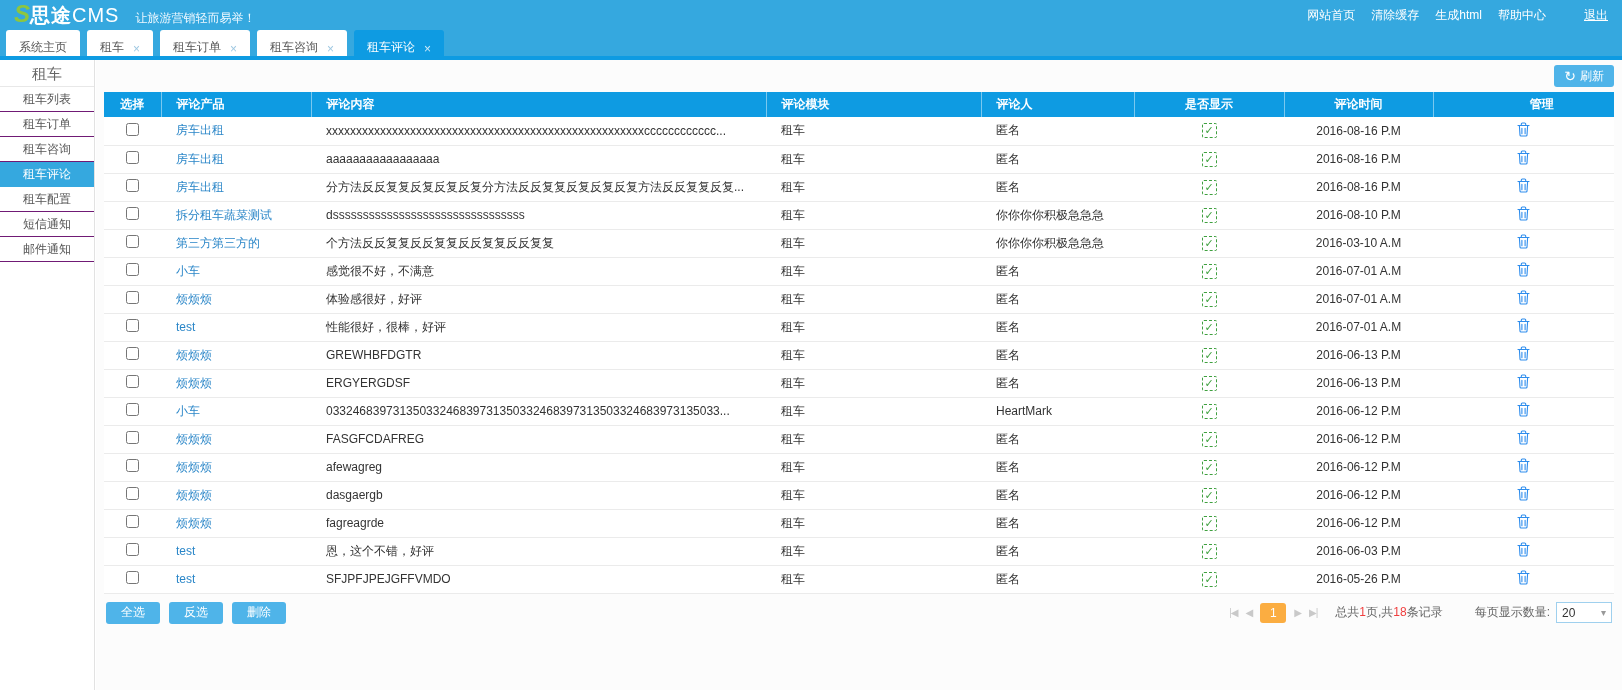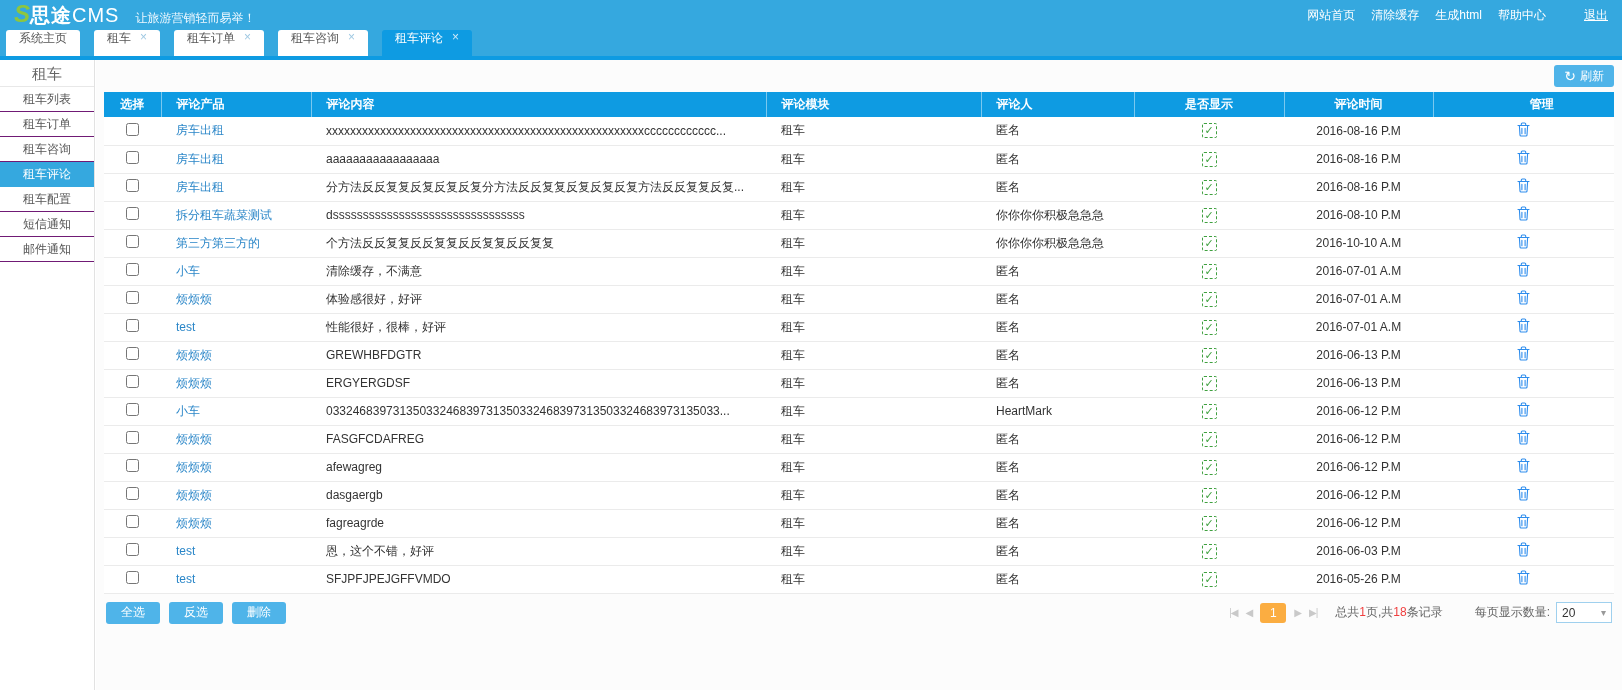--- a/index.html
+++ b/index.html
@@ -12,22 +12,22 @@
   .logo-s { color:#8DC63F; font-size:24px; font-weight:bold; font-style:italic; line-height:1; }
   .logo-cn { color:#fff; font-size:20px; font-weight:bold; letter-spacing:1px; }
   .logo-en { color:#fff; font-size:20px; font-weight:400; letter-spacing:1px; }
   .tagline { color:#eef8ff; font-size:12px; margin-left:16px; }
   .top-links { margin-left:auto; display:flex; }
   .top-link { color:#fff; text-decoration:none; margin-left:16px; cursor:pointer; }
   .top-link:last-child { margin-left:38px;text-decoration:underline; }
 
   
   .tabbar { height:26px; background:#35A8DF; display:flex; align-items:flex-end; padding-left:6px; }
-  .tab { background:#fff; color:#555; height:26px; padding:0 13px; margin-right:14px;
-    border-radius:3px 3px 0 0; display:flex; align-items:flex-start; cursor:pointer; }
+  .tab { background:#fff; color:#555; height:26px; padding:0 13px; margin-right:7px;
+    border-radius:3px 3px 0 0; display:flex; align-items:flex-end; cursor:pointer; }
   .tab .tab-close { margin-left:9px; color:#9fc8e2; font-size:12px; }
   .tab.active { background:#0E9BE2; color:#fff; }
   .tab.active .tab-close { color:#cfeaf8; }
   .strip { height:4px; background:#0E9BE2; }
 
   
   .sidebar { position:absolute; left:0; top:60px; bottom:0; width:95px; background:#fff;
     border-right:1px solid #e2e2e2; }
   .sidebar-title { height:27px; line-height:27px; text-align:center; font-size:15px; color:#666;
     border-bottom:1px solid #e8e8e8; }
@@ -239,36 +239,36 @@
       </span>
     </td>
   </tr>
         <tr>
     <td class="col0"><input type="checkbox" class="rowcheck" style=""></td>
     <td class="col1"><a class="plink">第三方第三方的</a></td>
     <td class="col2">个方法反反复复反反复复反反复复反反复复</td>
     <td class="col3">租车</td>
     <td class="col4">你你你你积极急急急</td>
     <td class="col5"><span class="vis-icon">✓</span></td>
-    <td class="col6">2016-10-10 A.M</td>
+    <td class="col6">2016-03-10 A.M</td>
     <td class="col7">
       <span class="trash">
         <svg width="13" height="15" viewBox="0 0 13 15" fill="none" stroke="currentColor" stroke-width="1.1" stroke-linecap="round">
           <path d="M1 3.5h11"></path>
           <path d="M4.3 3.3V2a1 1 0 0 1 1-1h2.4a1 1 0 0 1 1 1v1.3"></path>
           <path d="M2.4 3.7l.6 9.4a1 1 0 0 0 1 .9h5a1 1 0 0 0 1-.9l.6-9.4"></path>
           <path d="M4.9 6.2v5.6M8.1 6.2v5.6"></path>
         </svg>
       </span>
     </td>
   </tr>
         <tr>
     <td class="col0"><input type="checkbox" class="rowcheck" style=""></td>
     <td class="col1"><a class="plink">小车</a></td>
-    <td class="col2">清除缓存，不满意</td>
+    <td class="col2">感觉很不好，不满意</td>
     <td class="col3">租车</td>
     <td class="col4">匿名</td>
     <td class="col5"><span class="vis-icon">✓</span></td>
     <td class="col6">2016-07-01 A.M</td>
     <td class="col7">
       <span class="trash">
         <svg width="13" height="15" viewBox="0 0 13 15" fill="none" stroke="currentColor" stroke-width="1.1" stroke-linecap="round">
           <path d="M1 3.5h11"></path>
           <path d="M4.3 3.3V2a1 1 0 0 1 1-1h2.4a1 1 0 0 1 1 1v1.3"></path>
           <path d="M2.4 3.7l.6 9.4a1 1 0 0 0 1 .9h5a1 1 0 0 0 1-.9l.6-9.4"></path>

